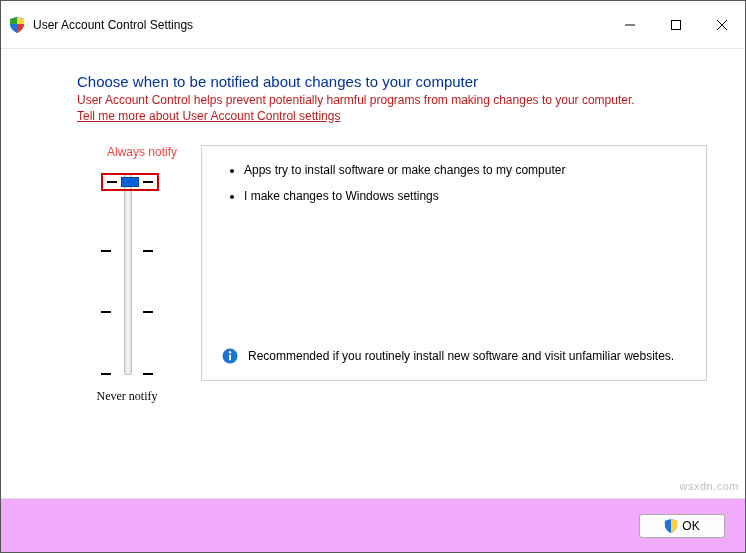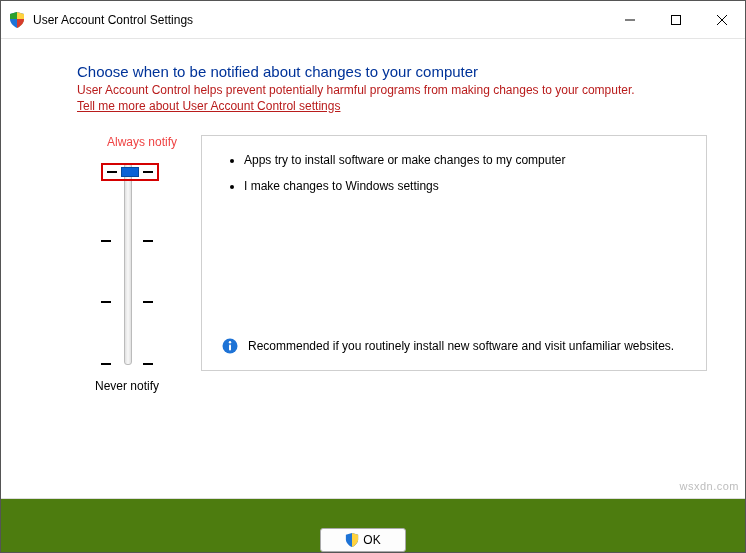--- a/index.html
+++ b/index.html
@@ -1,50 +1,50 @@
 <!DOCTYPE html>
 <html><head>
   <meta charset="utf-8">
   <style>
     * { box-sizing: border-box; margin: 0; padding: 0; }
     body { font-family: "Segoe UI", Tahoma, sans-serif; font-size: 12px; background: #fff; }
     .window { width: 746px; height: 553px; border: 1px solid #555; background: #fff; position: relative; }
 
-    .titlebar { height: 38px; background: #fff; display: flex; align-items: center; padding-left: 8px; border-bottom: 1px solid #e5e5e5; }
+    .titlebar { height: 48px; background: #fff; display: flex; align-items: center; padding-left: 8px; border-bottom: 1px solid #e5e5e5; }
     .titlebar .shield { width: 16px; height: 16px; margin-right: 8px; }
     .titlebar .title { font-size: 12px; color: #000; flex: 1; }
     .titlebar .winbtn { width: 46px; height: 30px; display: flex; align-items: center; justify-content: center; color: #000; }
     .titlebar .winbtn svg { width: 10px; height: 10px; }
 
     .content { padding: 24px 38px 0 76px; }
     .heading { color: #003399; font-size: 15px; font-weight: 400; margin-bottom: 2px; }
     .subtext { font-size: 12px; color: #b91c1c; line-height: 1.4; }
     .link { color: #b91c1c; text-decoration: underline; cursor: pointer; }
 
     .body-row { display: flex; margin-top: 22px; }
 
     .slider-col { width: 100px; }
     .slider-label { font-size: 12px; color: #ef4444; text-align: right; margin-bottom: 10px; }
-    .slider-label-bottom { font-size: 12px; color: #000; text-align: center; margin-top: 10px; }
+    .slider-label-bottom { font-size: 12px; color: #000; text-align: center; margin-top: 10px; font-family: Liberation Serif, serif; }
     .slider-track-wrap { display: flex; flex-direction: column; align-items: center; height: 210px; position: relative; justify-content: space-between; padding: 4px 0; }
     .slider-track-wrap::before { content:""; position:absolute; left:50%; top:4px; bottom:4px; width:6px; margin-left:-3px; background: linear-gradient(to right,#e0e0e0,#f8f8f8,#e0e0e0); border:1px solid #bbb; border-radius:3px; }
     .tick-row { display:flex; align-items:center; width: 52px; justify-content: space-between; position:relative; z-index:2; }
     .tick { width: 10px; height: 2px; background: #000; }
     .thumb { width: 18px; height: 10px; background: #0a62d6; border:1px solid #044a9e; }
     .highlight-box { border: 2px solid #d40000; padding: 2px 4px; display:flex; align-items:center; gap:4px; }
 
     .desc-col { flex: 1; margin-left: 24px; }
     .desc-box { border: 1px solid #cfcfcf; padding: 16px 20px; min-height: 236px; position: relative; }
     .desc-title { font-weight: 600; font-size: 12px; margin-bottom: 12px; }
     .desc-list { list-style: disc; padding-left: 22px; }
     .desc-list li { font-size: 12px; margin-bottom: 10px; line-height: 1.35; }
     .rec-row { position: absolute; bottom: 16px; left: 20px; right: 20px; display: flex; align-items: flex-start; gap: 10px; font-size: 12px; line-height: 1.35; }
     .info-icon { width:16px; height:16px; flex-shrink:0; }
 
-    .footer { position: absolute; bottom: 0; left:0; right:0; height: 54px; border-top: 1px solid #dcdcdc; background: #4d7c0f; display:flex; align-items:center; justify-content:flex-end; padding-right: 20px; gap: 8px; flex-direction: column; }
+    .footer { position: absolute; bottom: 0; left:0; right:0; height: 54px; border-top: 1px solid #dcdcdc; background: #f0abfc; display:flex; align-items:center; justify-content:flex-end; padding-right: 20px; gap: 8px; }
     .btn { min-width: 86px; height: 24px; background: #fdfdfd; border: 1px solid #aaa; border-radius: 3px; font-size: 12px; display:flex; align-items:center; justify-content:center; gap:4px; cursor:pointer; }
     .btn .shield-sm { width:14px; height:14px; }
 
     .watermark { position:absolute; right:6px; bottom:60px; font-size:11px; color:#bdbdbd; letter-spacing:0.5px; }
   </style>
 </head>
 <body>
 
 <div class="window">
 

